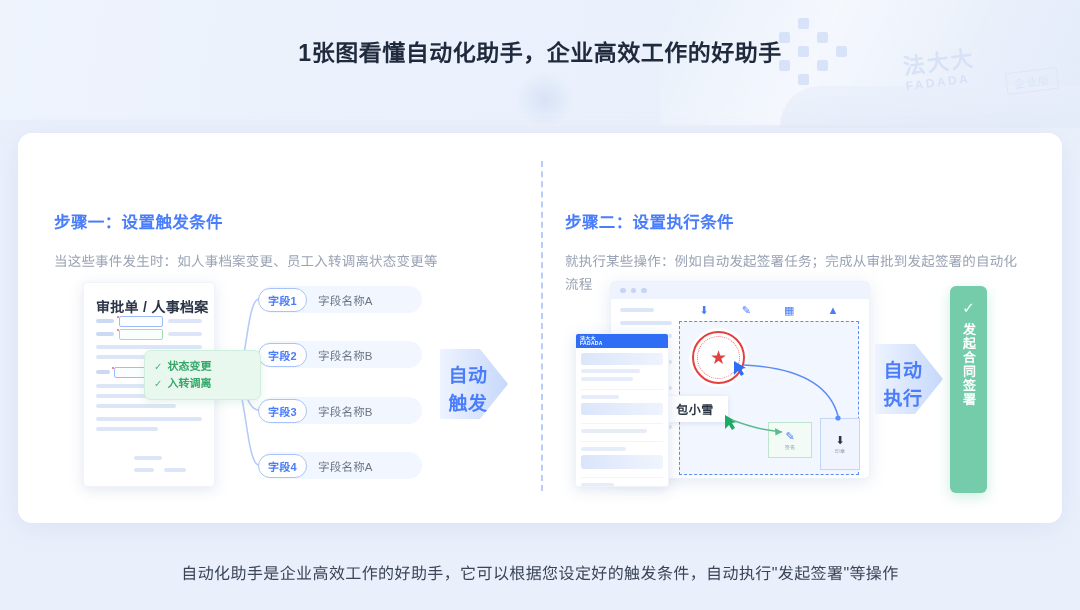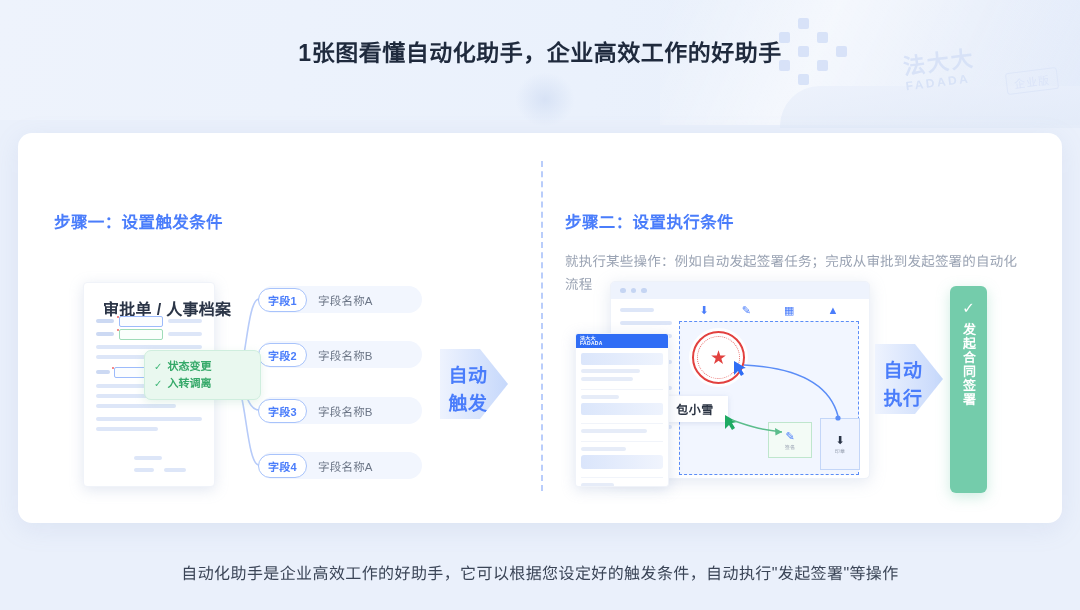--- a/index.html
+++ b/index.html
@@ -74,21 +74,21 @@
 
   
   .ill-left{position:absolute;left:36px;top:148px;width:470px;height:210px;}
 
   .doc{
     position:absolute;left:29px;top:1px;width:130px;height:203px;
     background:#fff;border-radius:4px;
     box-shadow:0 3px 14px rgba(150,170,205,.28);
     border:1px solid #f0f3f9;
   }
-  .doc-title{position:absolute;left:12px;top:13px;font-size:16px;font-weight:700;color:#2b3547;letter-spacing:.3px;white-space:nowrap;margin-left:7px;}
+  .doc-title{position:absolute;left:12px;top:13px;font-size:14px;font-weight:700;color:#2b3547;letter-spacing:.3px;white-space:nowrap;}
   .ln{position:absolute;height:4px;background:#dde6f8;border-radius:2px;}
   .ln.dk{background:#ccd9f3;}
   .in-box{position:absolute;height:9px;border:1px solid #9dbbfb;border-radius:2px;background:#fbfdff;}
   .in-box.green{border-color:#9fdcb8;background:#fafffc;}
   .red-dot{position:absolute;width:2px;height:2px;background:#f06363;border-radius:50%;}
 
   .badge{
     position:absolute;left:90px;top:69px;width:97px;
     background:#e9f8ef;border:1px solid #cfeede;border-radius:7px;
     padding:7px 9px;box-shadow:0 3px 10px rgba(140,200,170,.22);
@@ -227,20 +227,21 @@
   </div>
   <div class="wm-box">企业版</div>
 
   <div class="title">1张图看懂自动化助手，企业高效工作的好助手</div>
 
   <div class="card">
     <div class="divider"></div>
 
     <div class="step left">
       <div class="step-title">步骤一：设置触发条件</div>
+      <div class="step-desc">当这些事件发生时：如人事档案变更、员工入转调离状态变更等</div>
     </div>
 
     <div class="step right">
       <div class="step-title">步骤二：设置执行条件</div>
       <div class="step-desc">就执行某些操作：例如自动发起签署任务；完成从审批到发起签署的自动化流程</div>
     </div>
 
     <div class="ill-left">
 
       <div class="doc">

